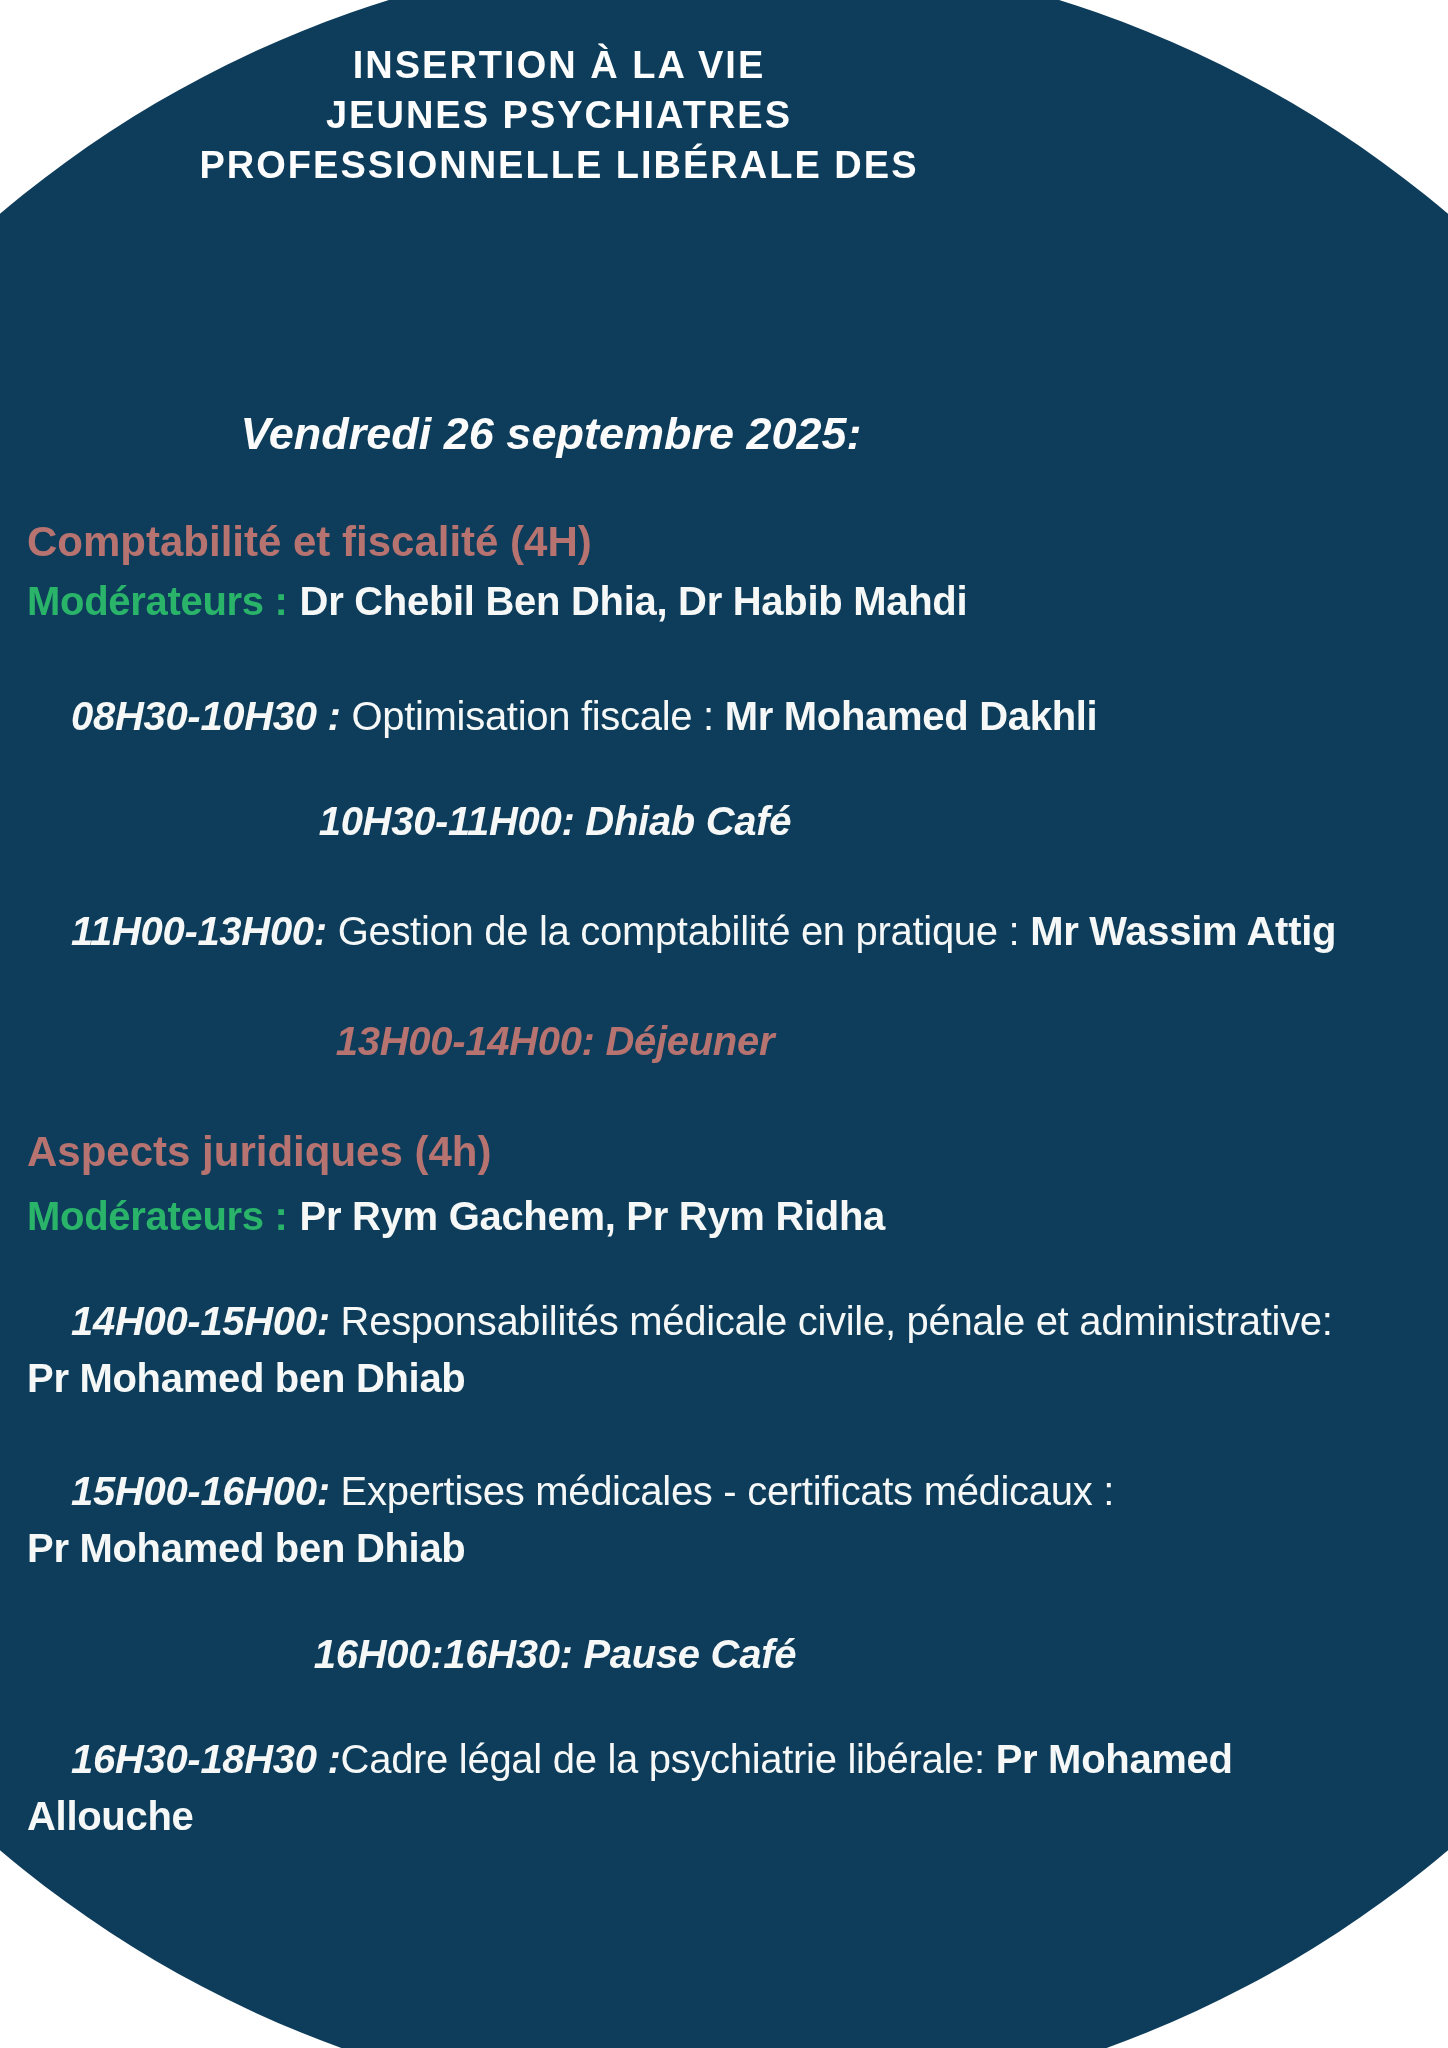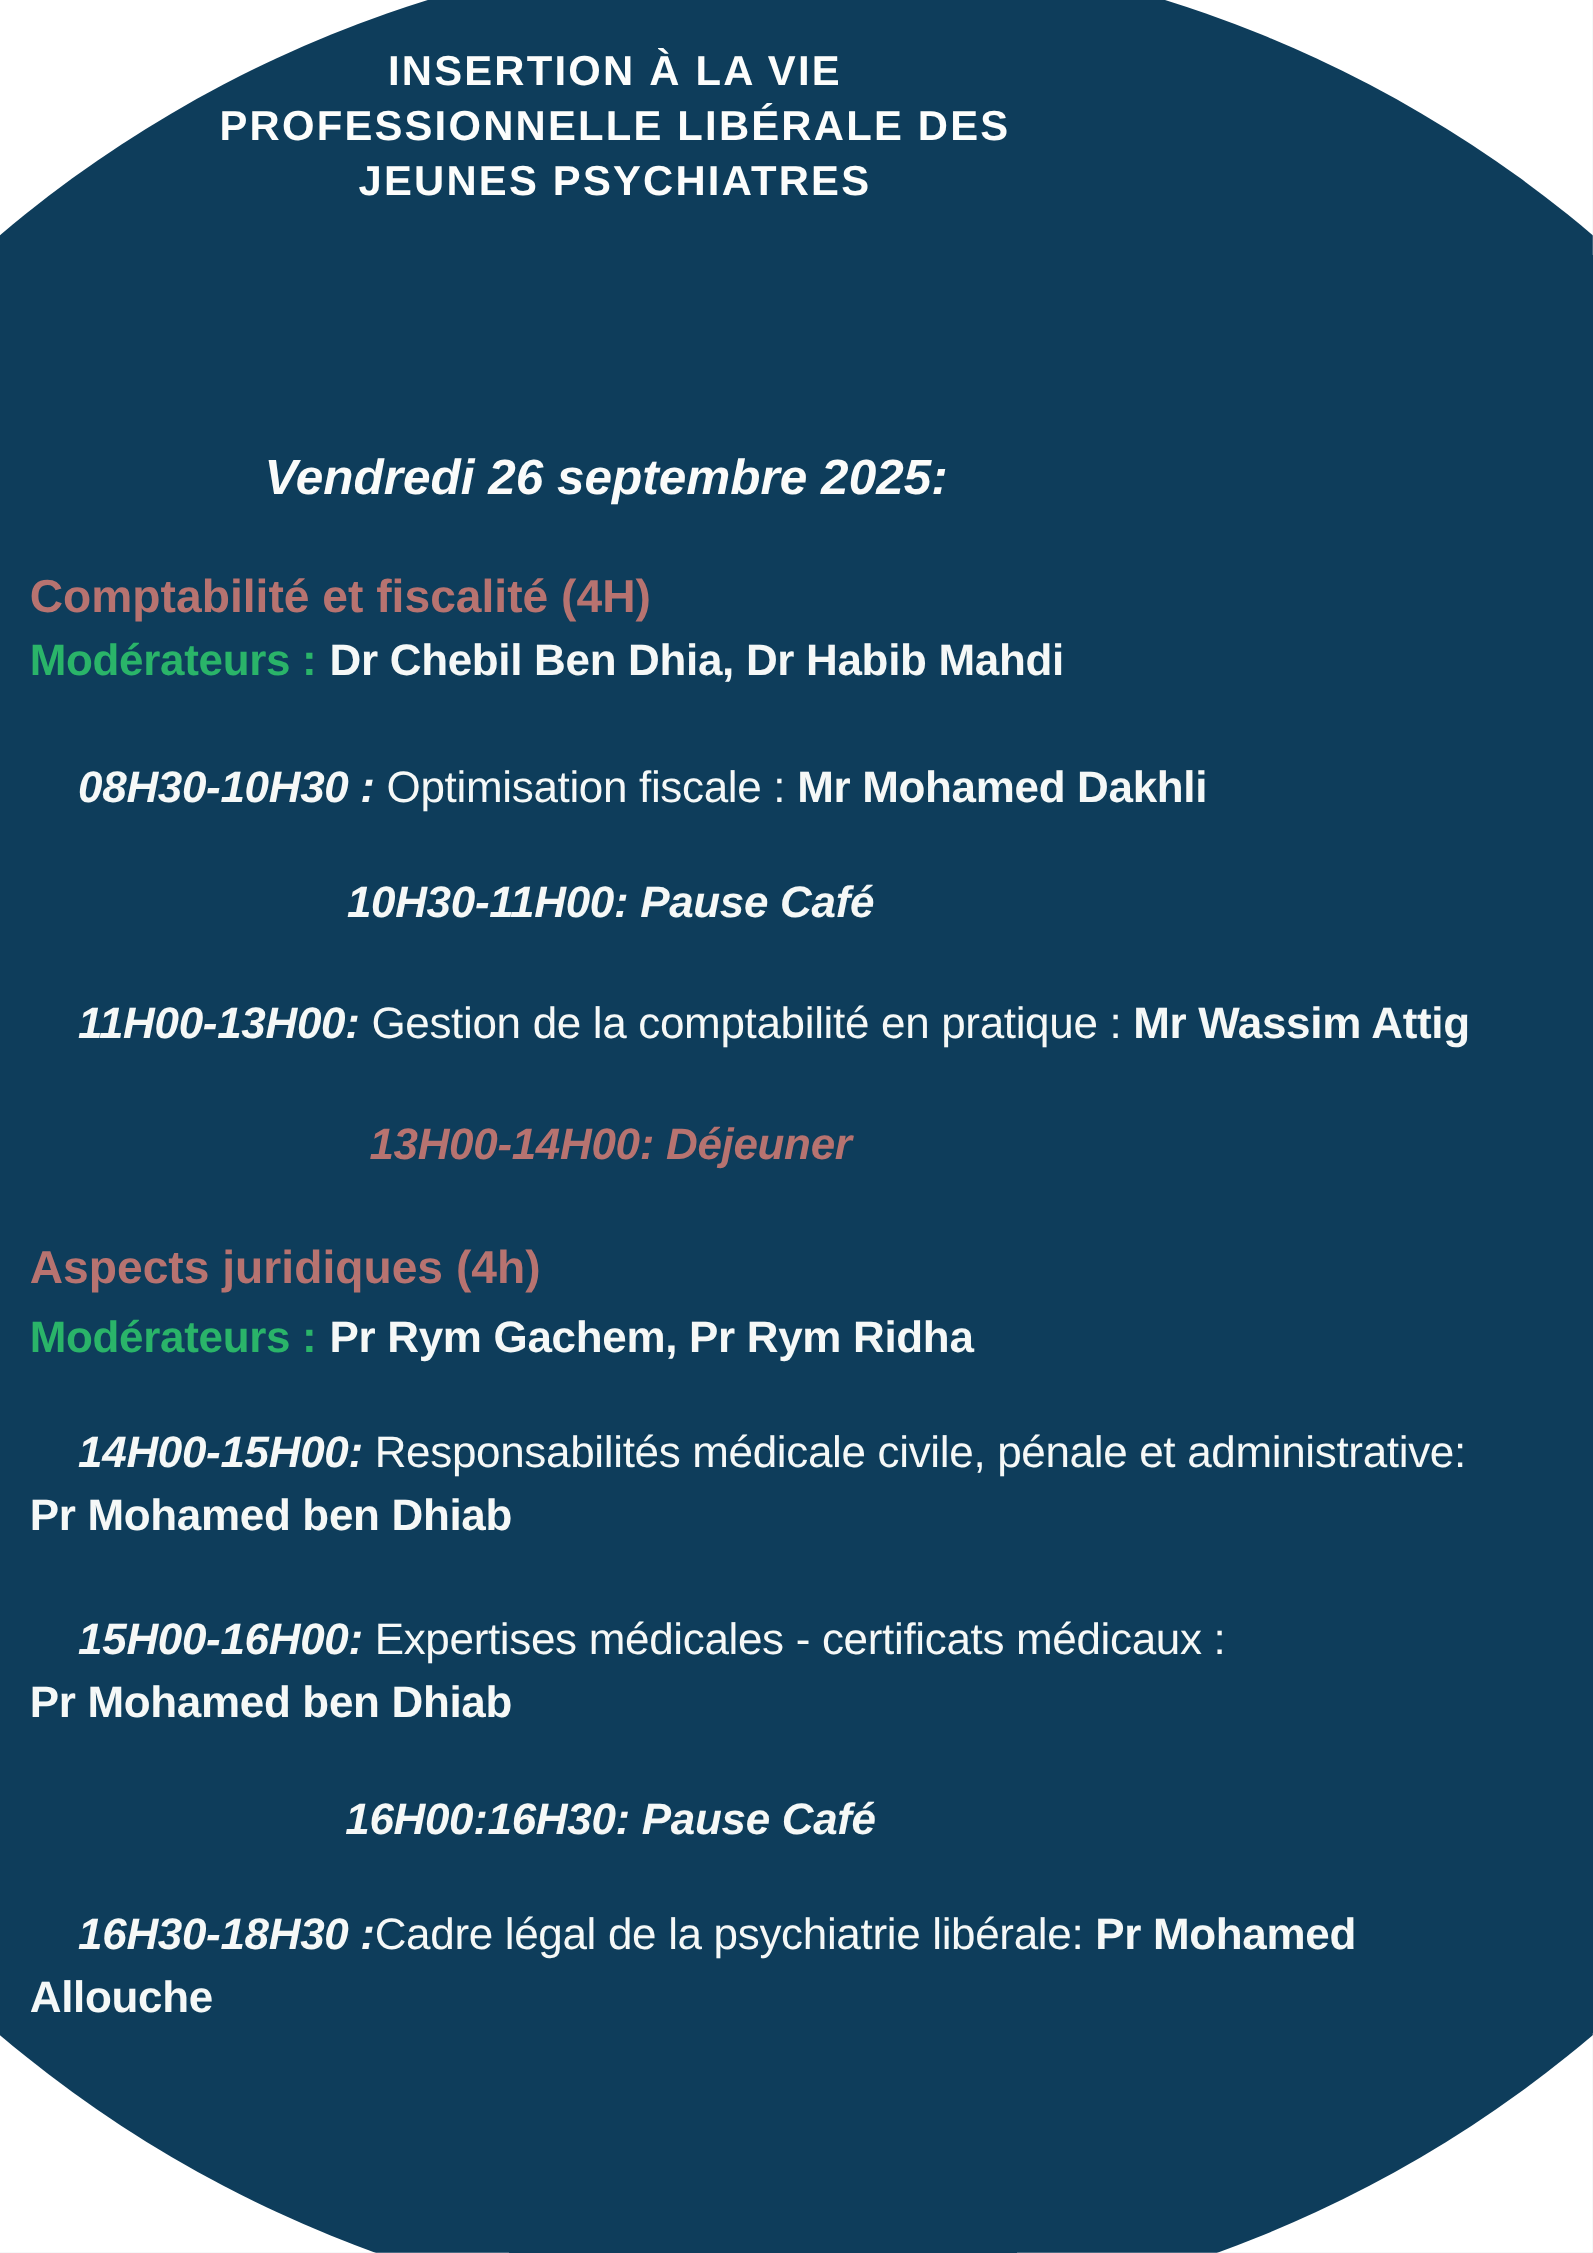--- a/index.html
+++ b/index.html
@@ -52,31 +52,31 @@
 </style>
 </head>
 <body>
 
 <div class="page">
   <div class="ellipse"></div>
   <div class="content">
 
     <div class="title">
       <div class="tline">INSERTION À LA VIE</div>
+      <div class="tline">JEUNES PSYCHIATRES</div>
       <div class="tline">PROFESSIONNELLE LIBÉRALE DES</div>
-      <div class="tline">JEUNES PSYCHIATRES</div>
     </div>
 
     <div class="date">Vendredi 26 septembre 2025:</div>
 
     <div id="schedule">
         <div class="blk blk-section">Comptabilité et fiscalité (4H)</div>
         <div class="blk blk-moderators"><span class="mod-label">Modérateurs :</span><span class="mod-names">Dr Chebil Ben Dhia, Dr Habib Mahdi</span></div>
         <div class="blk blk-item"><span class="seg-time">08H30-10H30 : </span><span class="seg-plain">Optimisation fiscale : </span><span class="seg-name">Mr Mohamed Dakhli</span></div>
-        <div class="blk blk-center c-white">10H30-11H00: Pause Café</div>
+        <div class="blk blk-center c-white">10H30-11H00: Dhiab Café</div>
         <div class="blk blk-item"><span class="seg-time">11H00-13H00: </span><span class="seg-plain">Gestion de la comptabilité en pratique : </span><span class="seg-name">Mr Wassim Attig</span></div>
         <div class="blk blk-center c-pink">13H00-14H00: Déjeuner</div>
         <div class="blk blk-section">Aspects juridiques (4h)</div>
         <div class="blk blk-moderators"><span class="mod-label">Modérateurs :</span><span class="mod-names">Pr Rym Gachem, Pr Rym Ridha</span></div>
         <div class="blk blk-item"><span class="seg-time">14H00-15H00: </span><span class="seg-plain">Responsabilités médicale civile, pénale et administrative:</span><br><span class="seg-name">Pr Mohamed ben Dhiab</span></div>
         <div class="blk blk-item"><span class="seg-time">15H00-16H00: </span><span class="seg-plain">Expertises médicales - certificats médicaux :</span><br><span class="seg-name">Pr Mohamed ben Dhiab</span></div>
         <div class="blk blk-center c-white">16H00:16H30: Pause Café</div>
         <div class="blk blk-item"><span class="seg-time">16H30-18H30 :</span><span class="seg-plain">Cadre légal de la psychiatrie libérale: </span><span class="seg-name">Pr Mohamed</span><br><span class="seg-name">Allouche</span></div>
       </div>
 

